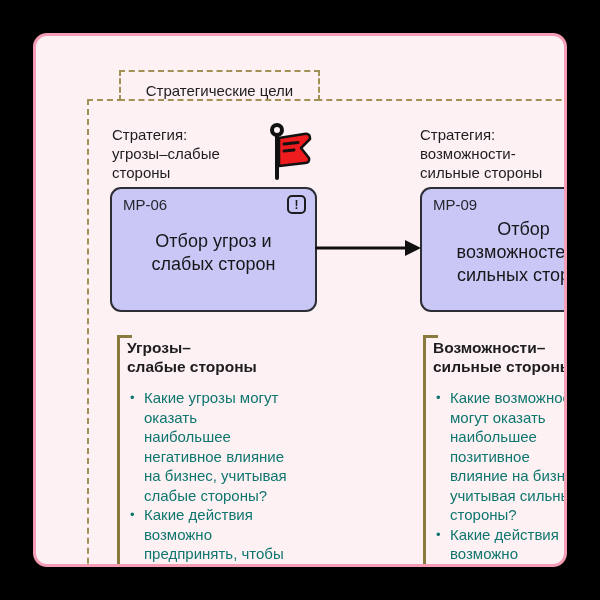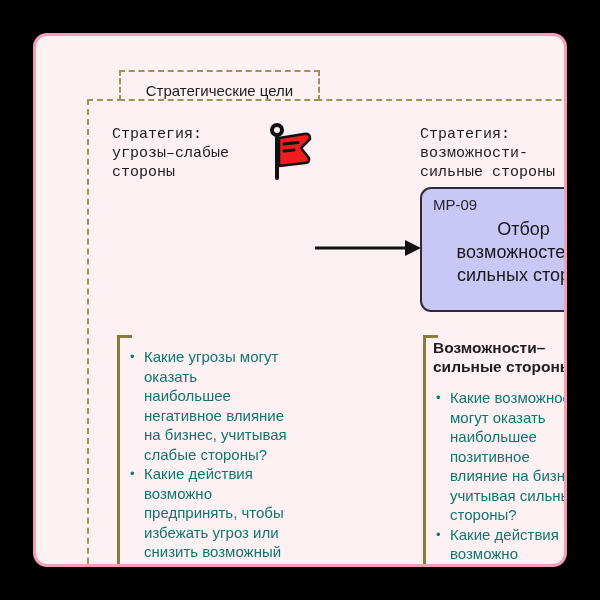--- a/index.html
+++ b/index.html
@@ -32,21 +32,20 @@
     border: 2px dashed #a29154;
     background: #fdf1f4;
     display: flex; align-items: flex-end; justify-content: center;
     font-size: 15px; color: #1d1d1f; margin-left: 32px;
   }
 
   .strategy-label {
     position: absolute; top: 89px;
     font-size: 15px; line-height: 19px; color: #1d1d1f;
     white-space: pre-line;
-    font-family: Liberation Mono, monospace;
   }
   .strategy-left  { left: 76px; }
   .strategy-right { left: 384px; }
 
   .flag-icon { position: absolute; left: 228px; top: 86px; }
 
   .task-box {
     position: absolute; top: 151px;
     width: 203px; height: 121px;
     background: #c9c7f5;
@@ -134,36 +133,44 @@
         <path d="M15 16 L40 12 Q46 11 46 16 L46 17 L37 26 L45 36 Q46 41 41 41 L15 44 Z" fill="#ee1c1f" stroke="#111" stroke-width="2.5" stroke-linejoin="round"></path>
         <line x1="20" y1="22" x2="34" y2="20.5" stroke="#111" stroke-width="3" stroke-linecap="round"></line>
         <line x1="20" y1="29" x2="30" y2="28" stroke="#111" stroke-width="3" stroke-linecap="round"></line>
       </svg>
     </div>
 
     <div class="strategy-label strategy-right">Стратегия:
 возможности-
 сильные стороны</div>
 
+    <div class="task-box task-mp06">
+      <span class="task-id">MP-06</span>
+      <span class="alert-icon">!</span>
+      <div class="task-title">Отбор угроз и
+слабых сторон</div>
+    </div>
 
     <div class="flow-arrow">
       <svg width="107" height="20" viewBox="0 0 107 20">
         <line x1="0" y1="10" x2="92" y2="10" stroke="#111" stroke-width="3"></line>
         <polygon points="90,2 106,10 90,18" fill="#111"></polygon>
       </svg>
     </div>
 
     <div class="task-box task-mp07">
       <span class="task-id">MP-09</span>
       <div class="task-title">Отбор
 возможностей и
 сильных сторон</div>
     </div>
 
     <div class="section section-left">
+      <div class="section-heading">Угрозы–
+слабые стороны</div>
       <div class="bullet-list">
         <div class="bullet">Какие угрозы могут
 оказать
 наибольшее
 негативное влияние
 на бизнес, учитывая
 слабые стороны?</div>
         <div class="bullet">Какие действия
 возможно
 предпринять, чтобы

